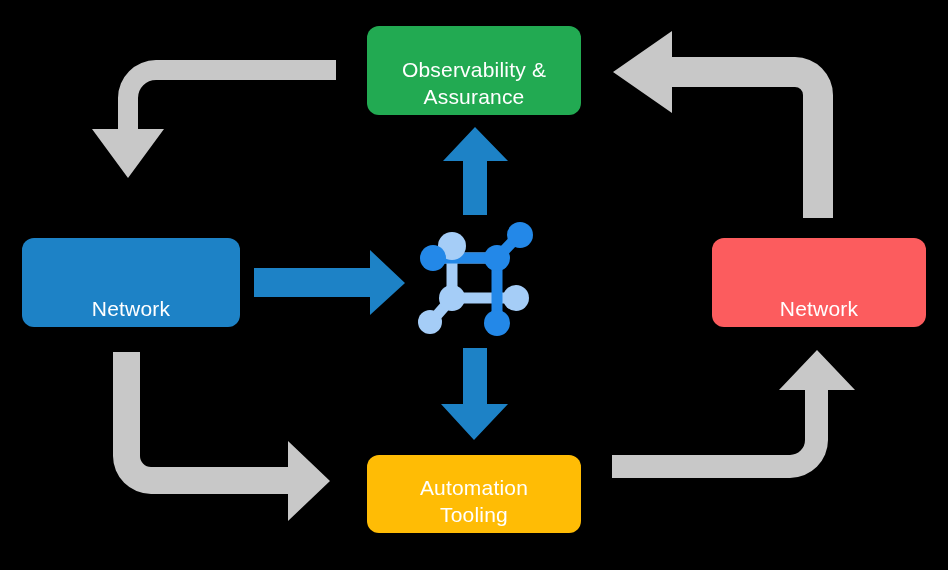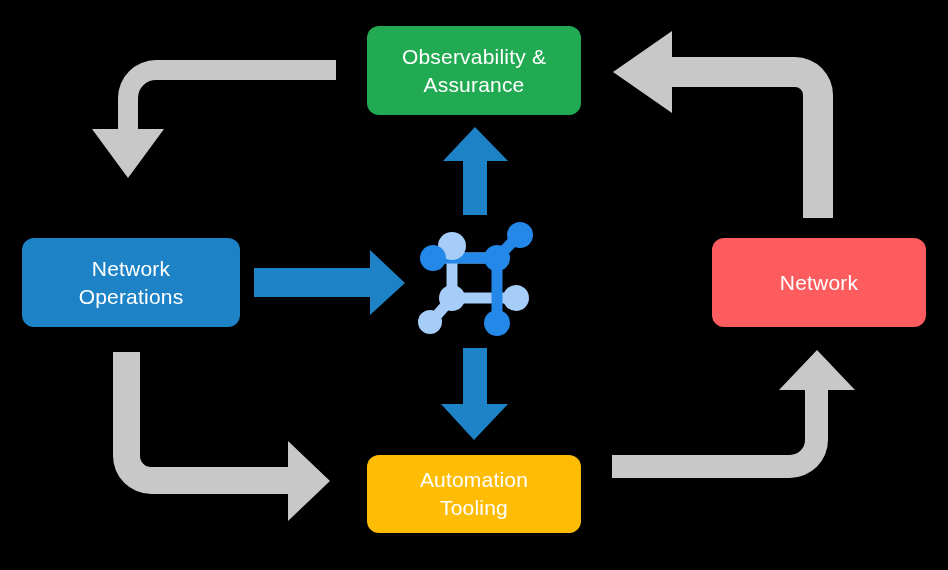--- a/index.html
+++ b/index.html
@@ -12,21 +12,21 @@
     width: 948px;
     height: 570px;
     background: #000000;
     overflow: hidden;
     font-family: "Liberation Sans", sans-serif;
   }
   .node-box {
     position: absolute;
     border-radius: 12px;
     display: flex;
-    align-items: center;
+    align-items: flex-end;
     justify-content: center;
     text-align: center;
     color: #ffffff;
     font-size: 21px;
     line-height: 1.32;
     font-weight: 400;
     letter-spacing: 0.2px;
     box-sizing: border-box;
     padding: 4px 20px;
     user-select: none;
@@ -167,21 +167,20 @@
   <div class="node-box" id="box-observability">
     <span>
       <span>Observability &amp;</span><br>
       <span>Assurance</span>
     </span>
   </div>
 
   <div class="node-box" id="box-network-operations">
     <span>
       <span>Network</span><br>
-      <span>Operations</span>
     </span>
   </div>
 
   <div class="node-box" id="box-network-infrastructure">
     <span>
       <span>Network</span><br>
     </span>
   </div>
 
   <div class="node-box" id="box-automation">

